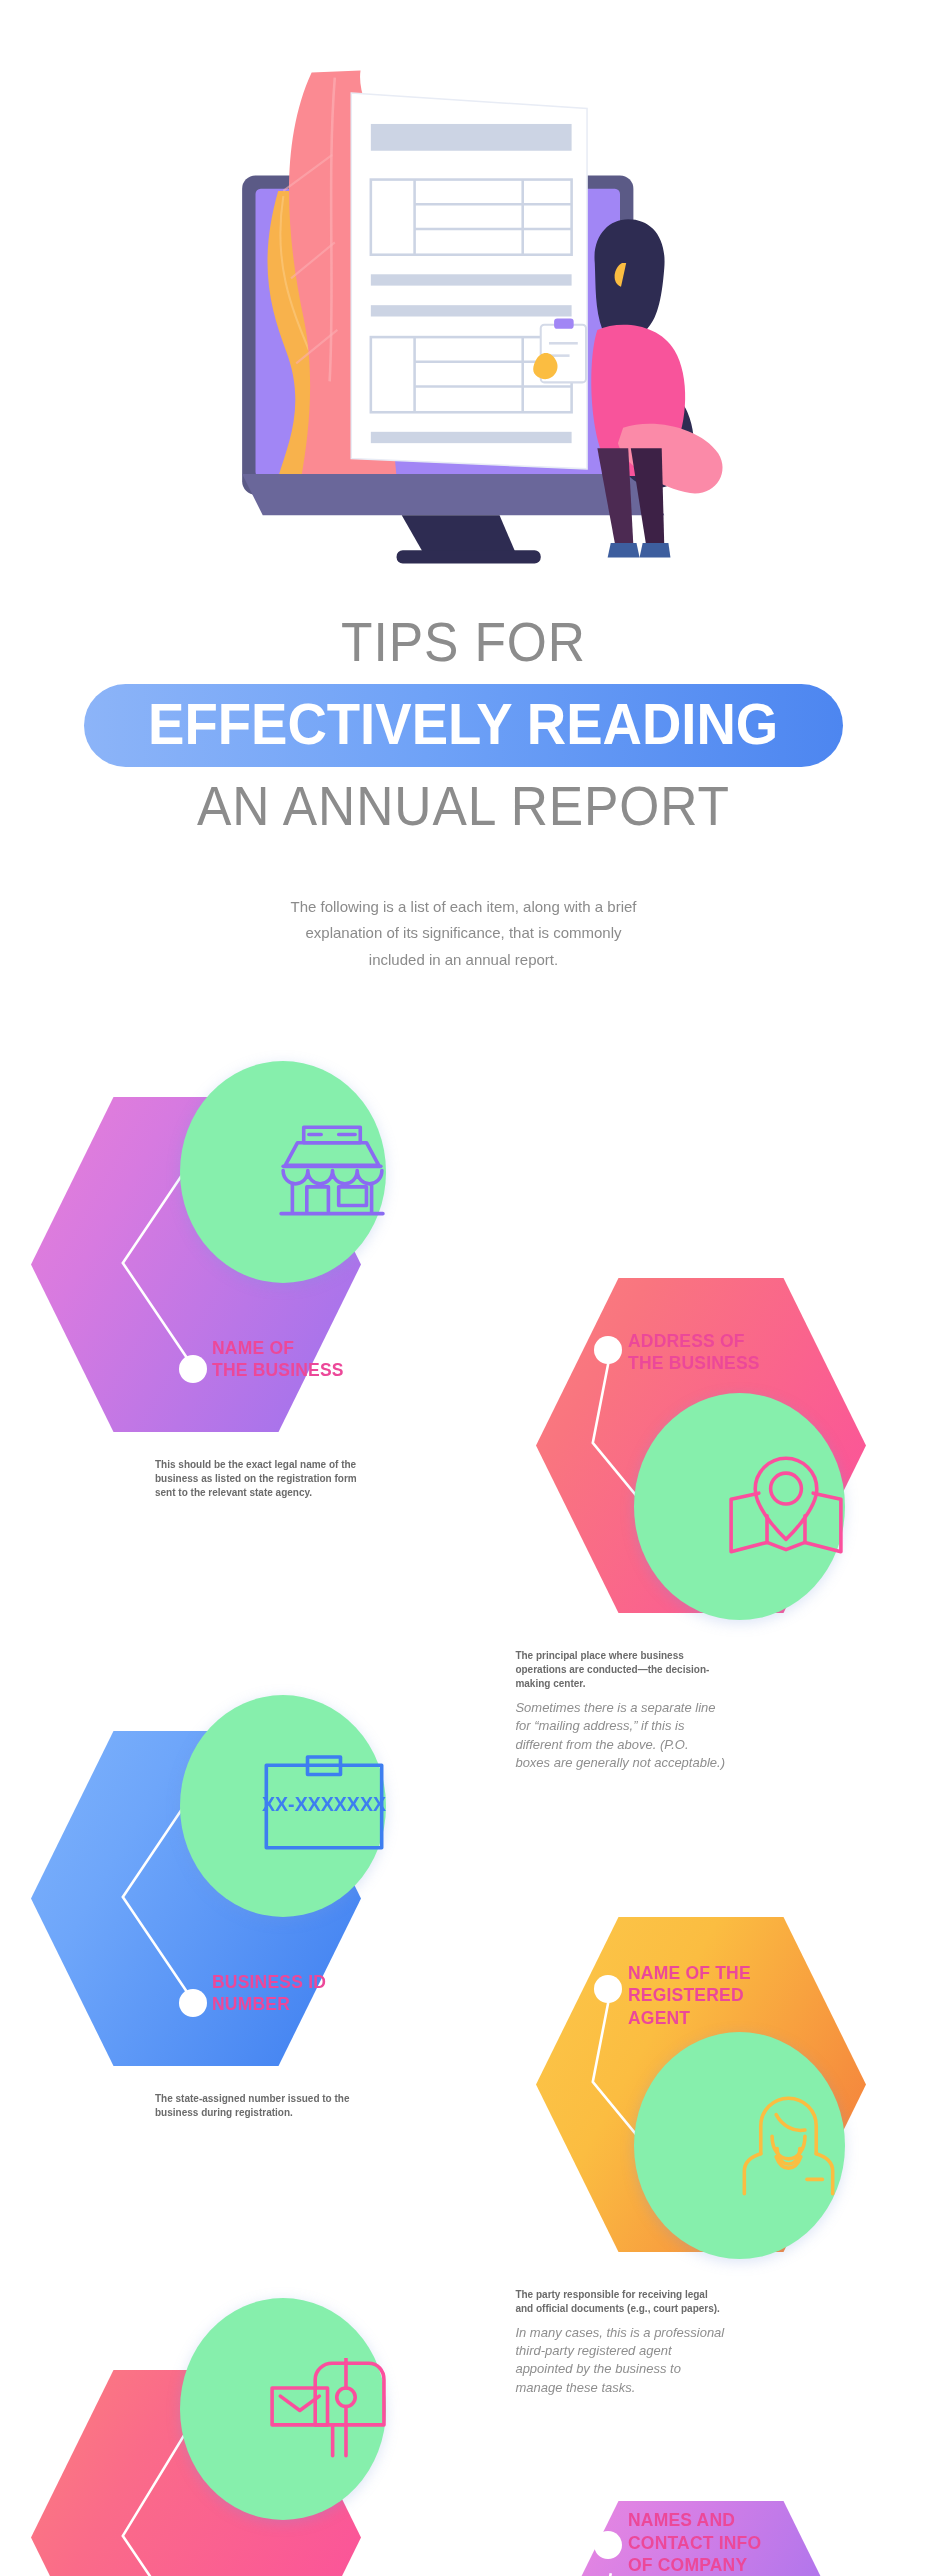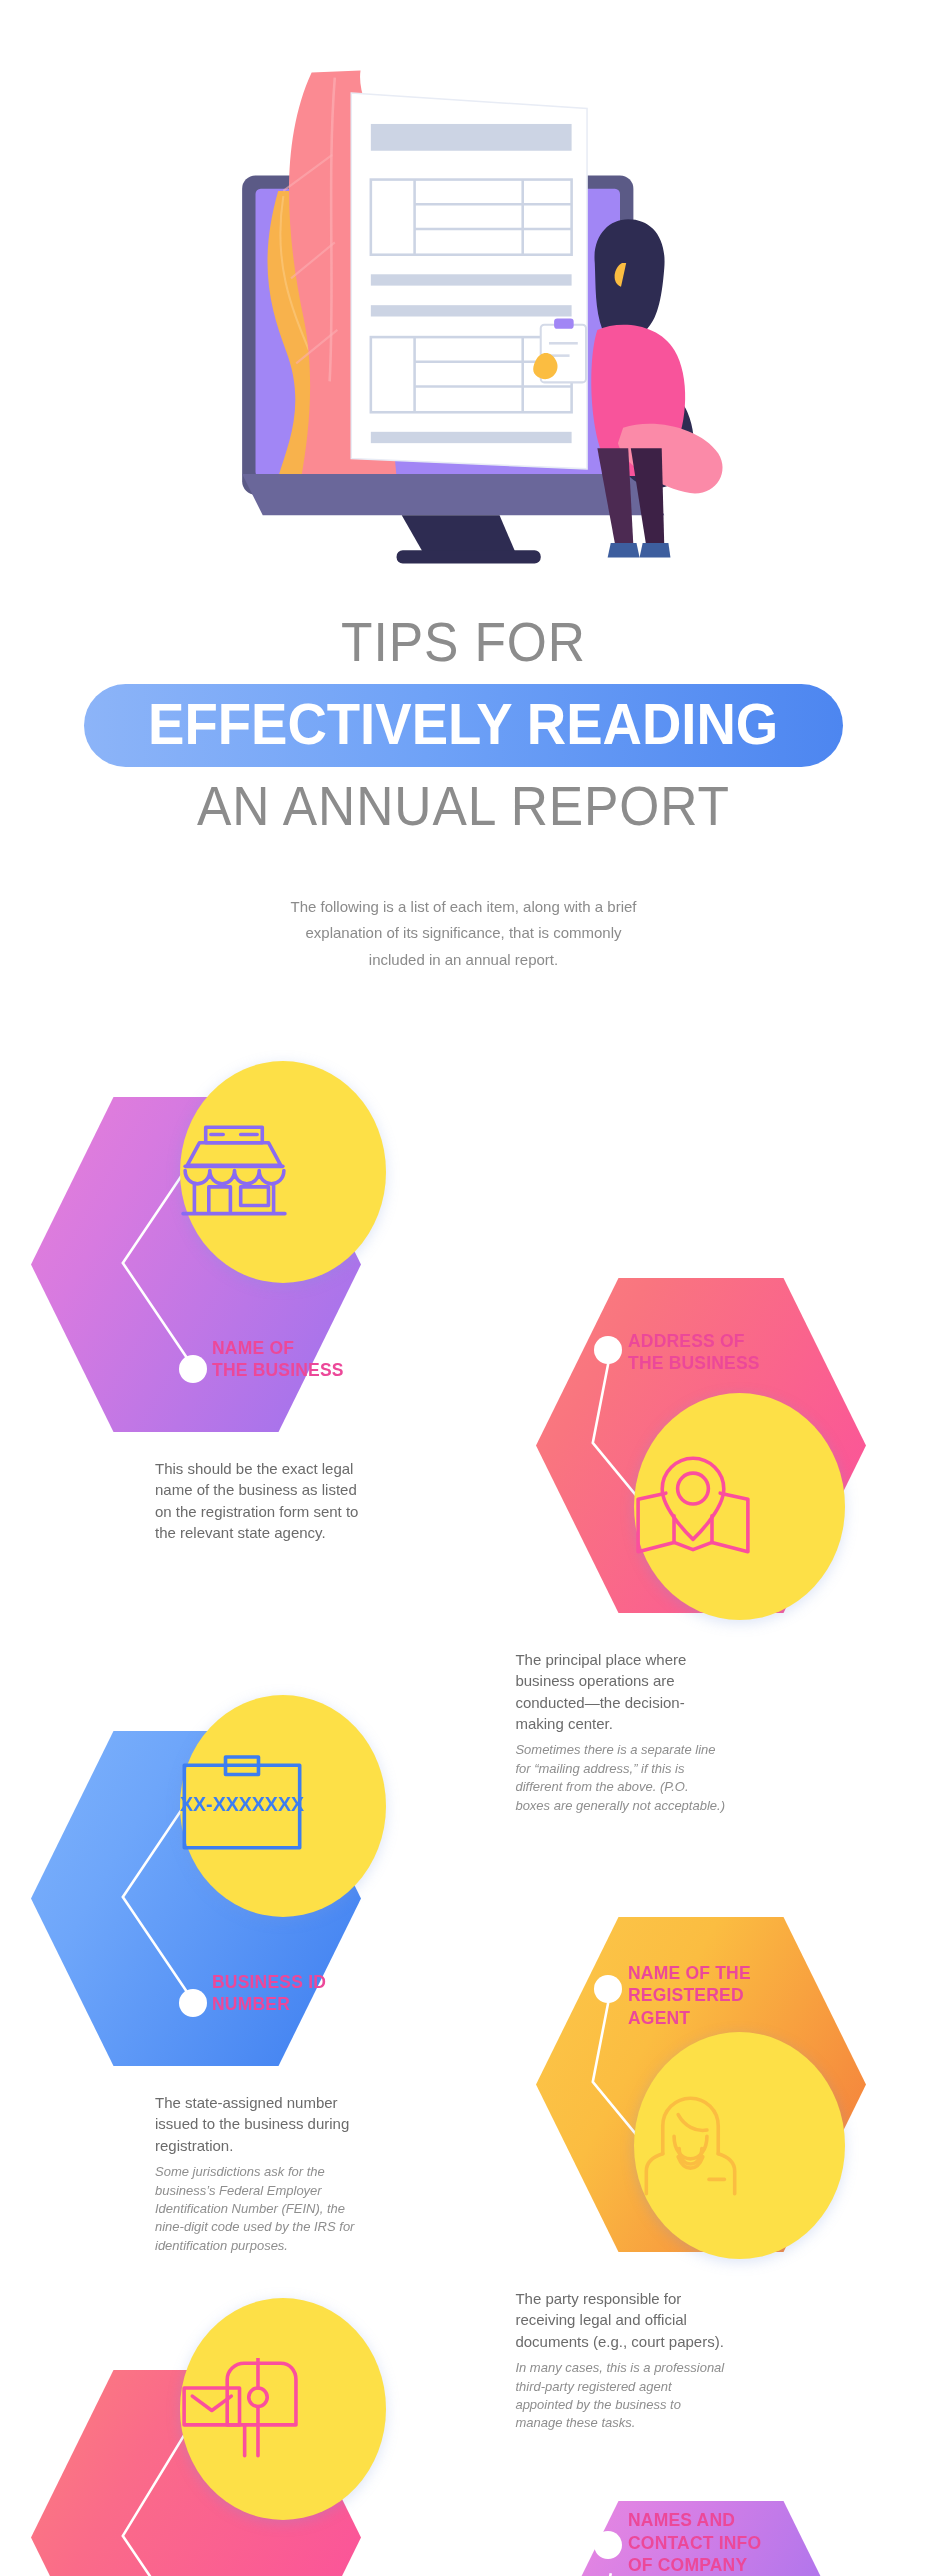--- a/index.html
+++ b/index.html
@@ -58,28 +58,28 @@
     background:#ffffff;
   }
 
   .hexlabel {
     position:absolute; color:#ec4899; font-weight:800; font-size:17.5px;
     line-height:1.28; letter-spacing:0.2px; text-transform:uppercase;
   }
 
   
   .bubble {
-    position:absolute; border-radius:50%; background:#fde047;
+    position:absolute; border-radius:50%; background:#86efac;
     box-shadow:0 3.1px 13.4px rgba(120,150,220,0.26);
-    display:flex; align-items:center; justify-content:flex-start;
+    display:flex; align-items:center; justify-content:flex-end;
   }
 
   
   .copy { position:absolute; width:211px; }
-  .copy .lead { font-size:15px; font-weight:400; color:#6b6b6b; line-height:1.42; }
+  .copy .lead { font-size:10px; font-weight:700; color:#6b6b6b; line-height:1.42; }
   .copy .note { font-size:13px; font-style:italic; color:#8e8e8e; line-height:1.42; margin-top:7.2px; }
 </style>
 </head>
 <body>
 
 <div class="hero">
   <svg width="567" height="556" viewBox="0 0 1100 1080" xmlns="http://www.w3.org/2000/svg">
 
     <rect x="120" y="300" width="760" height="620" rx="26" fill="#5b5a86"></rect>
     <rect x="146" y="326" width="708" height="560" rx="10" fill="#a186f5"></rect>
@@ -205,21 +205,20 @@
         <rect x="8" y="20" width="224" height="160"></rect>
         <rect x="88" y="4" width="64" height="34"></rect>
       </g>
       <text x="120" y="108" text-anchor="middle" fill="#3d7ef0" font-family="'Liberation Sans', sans-serif" font-size="38" font-weight="700">XX-XXXXXXX</text>
     </svg>
   </div>
   <div class="hexlabel" style="left:181px; top:240px; white-space:pre-line;">BUSINESS ID
 NUMBER</div>
   <div class="copy" style="left:124px; top:361px;">
     <div class="lead">The state-assigned number issued to the business during registration.</div>
-    <div class="note">Some jurisdictions ask for the business’s Federal Employer Identification Number (FEIN), the nine-digit code used by the IRS for identification purposes.</div>
   </div>
 </div>
 
 <div class="hexwrap" style="left:536px; top:1917px; width:392px; height:556px;">
   <div class="hex g-orange"></div>
   <svg class="chev" viewBox="0 0 640 650">
     <polyline points="145,140 110,320 345,605" fill="none" stroke="#fff" stroke-width="5"></polyline>
   </svg>
   <div class="dot" style="left:58px; top:58px;"></div>
   <div class="hexlabel" style="left:92px; top:45px; white-space:pre-line;">NAME OF THE

